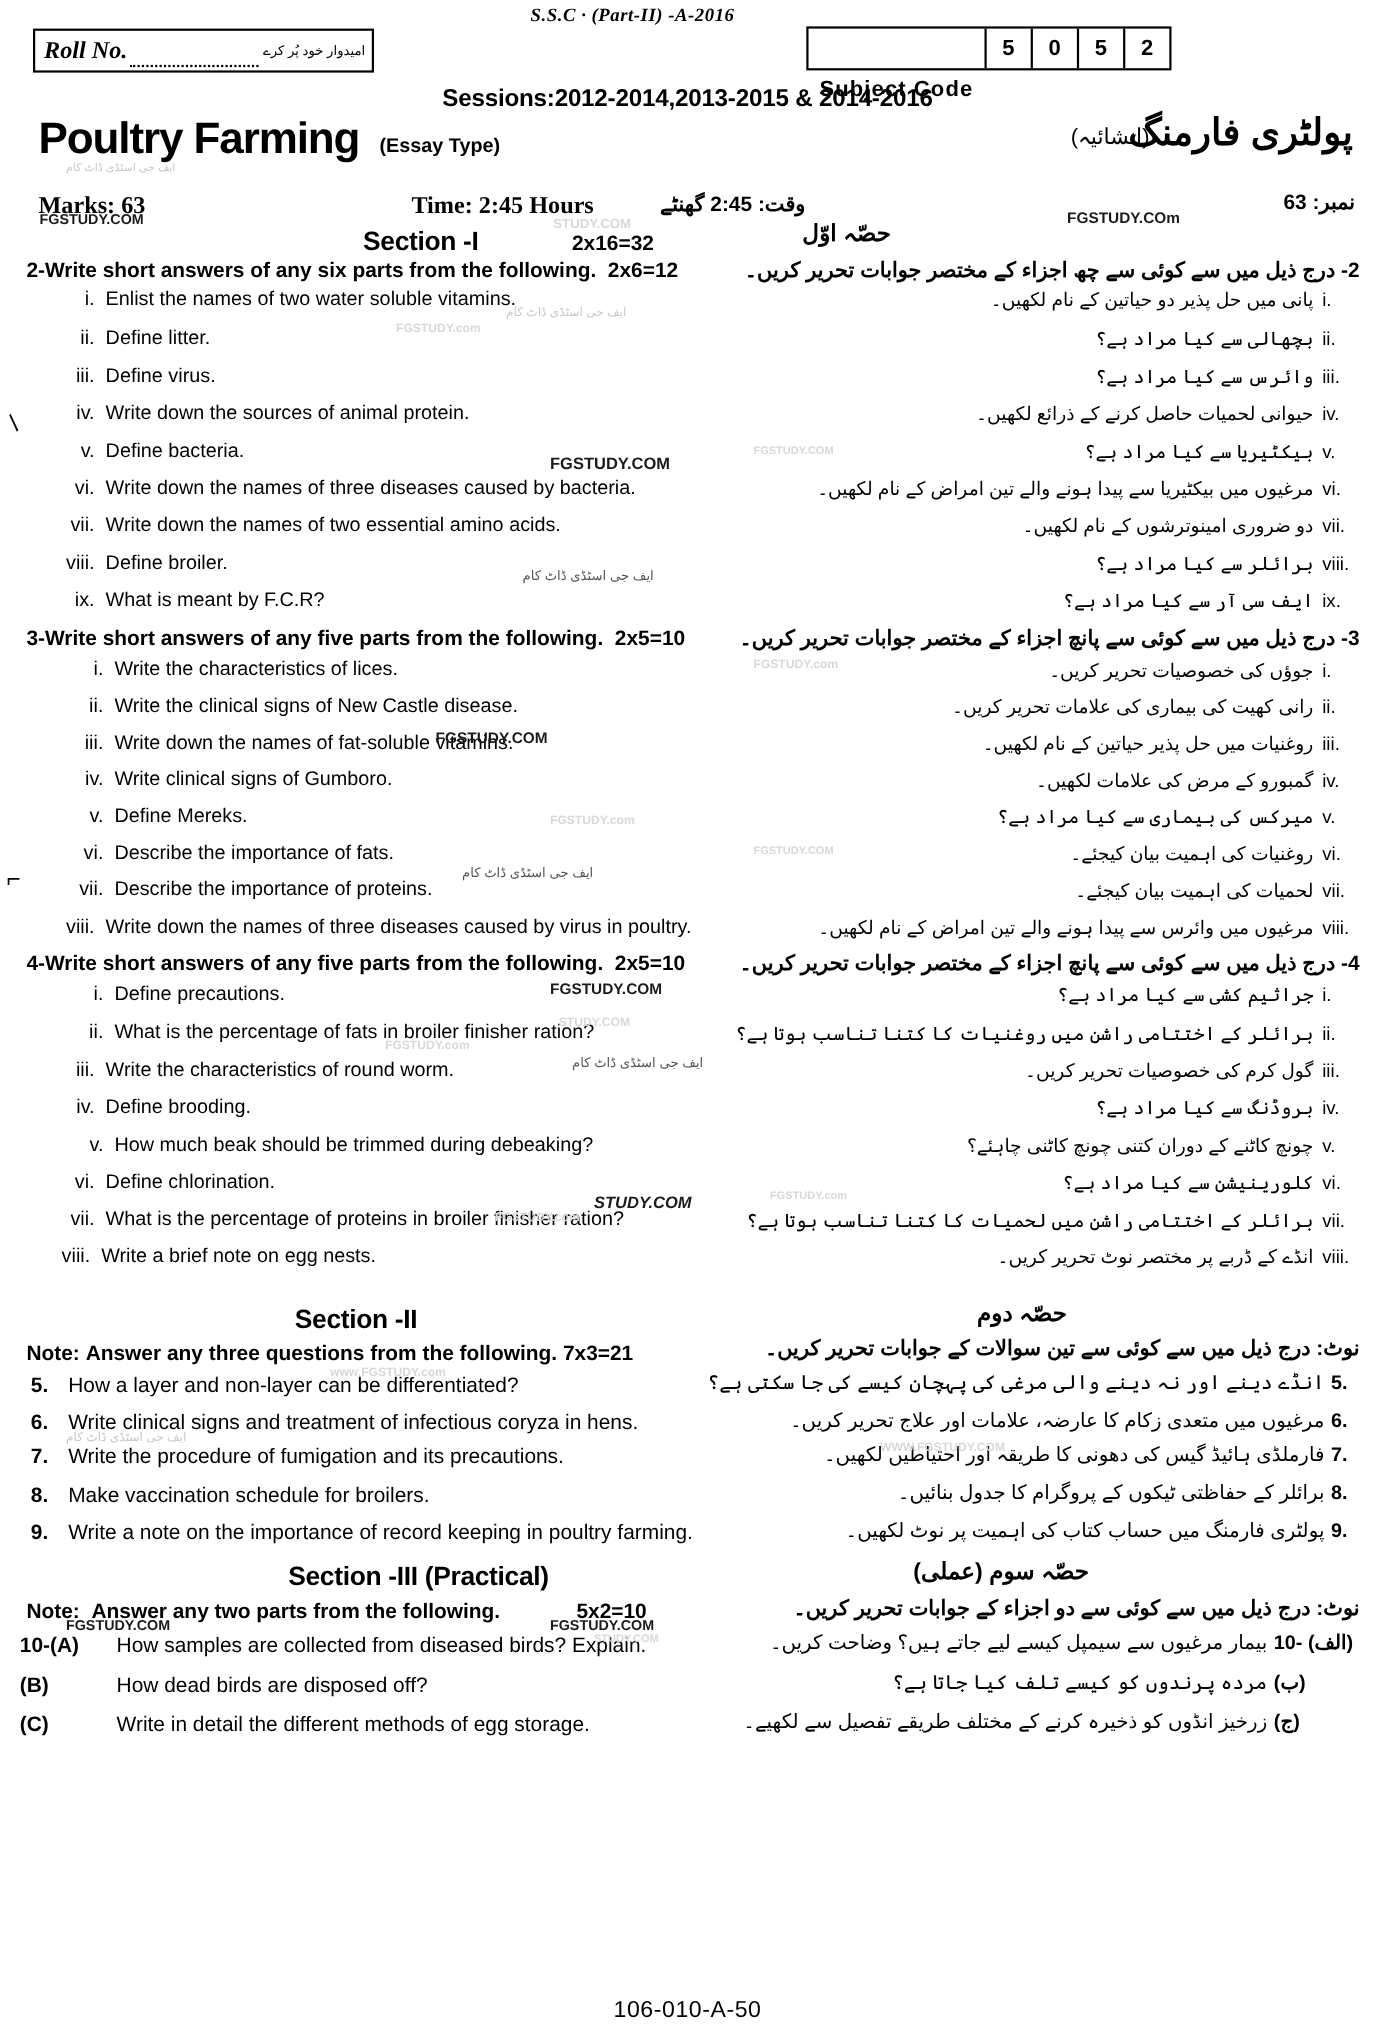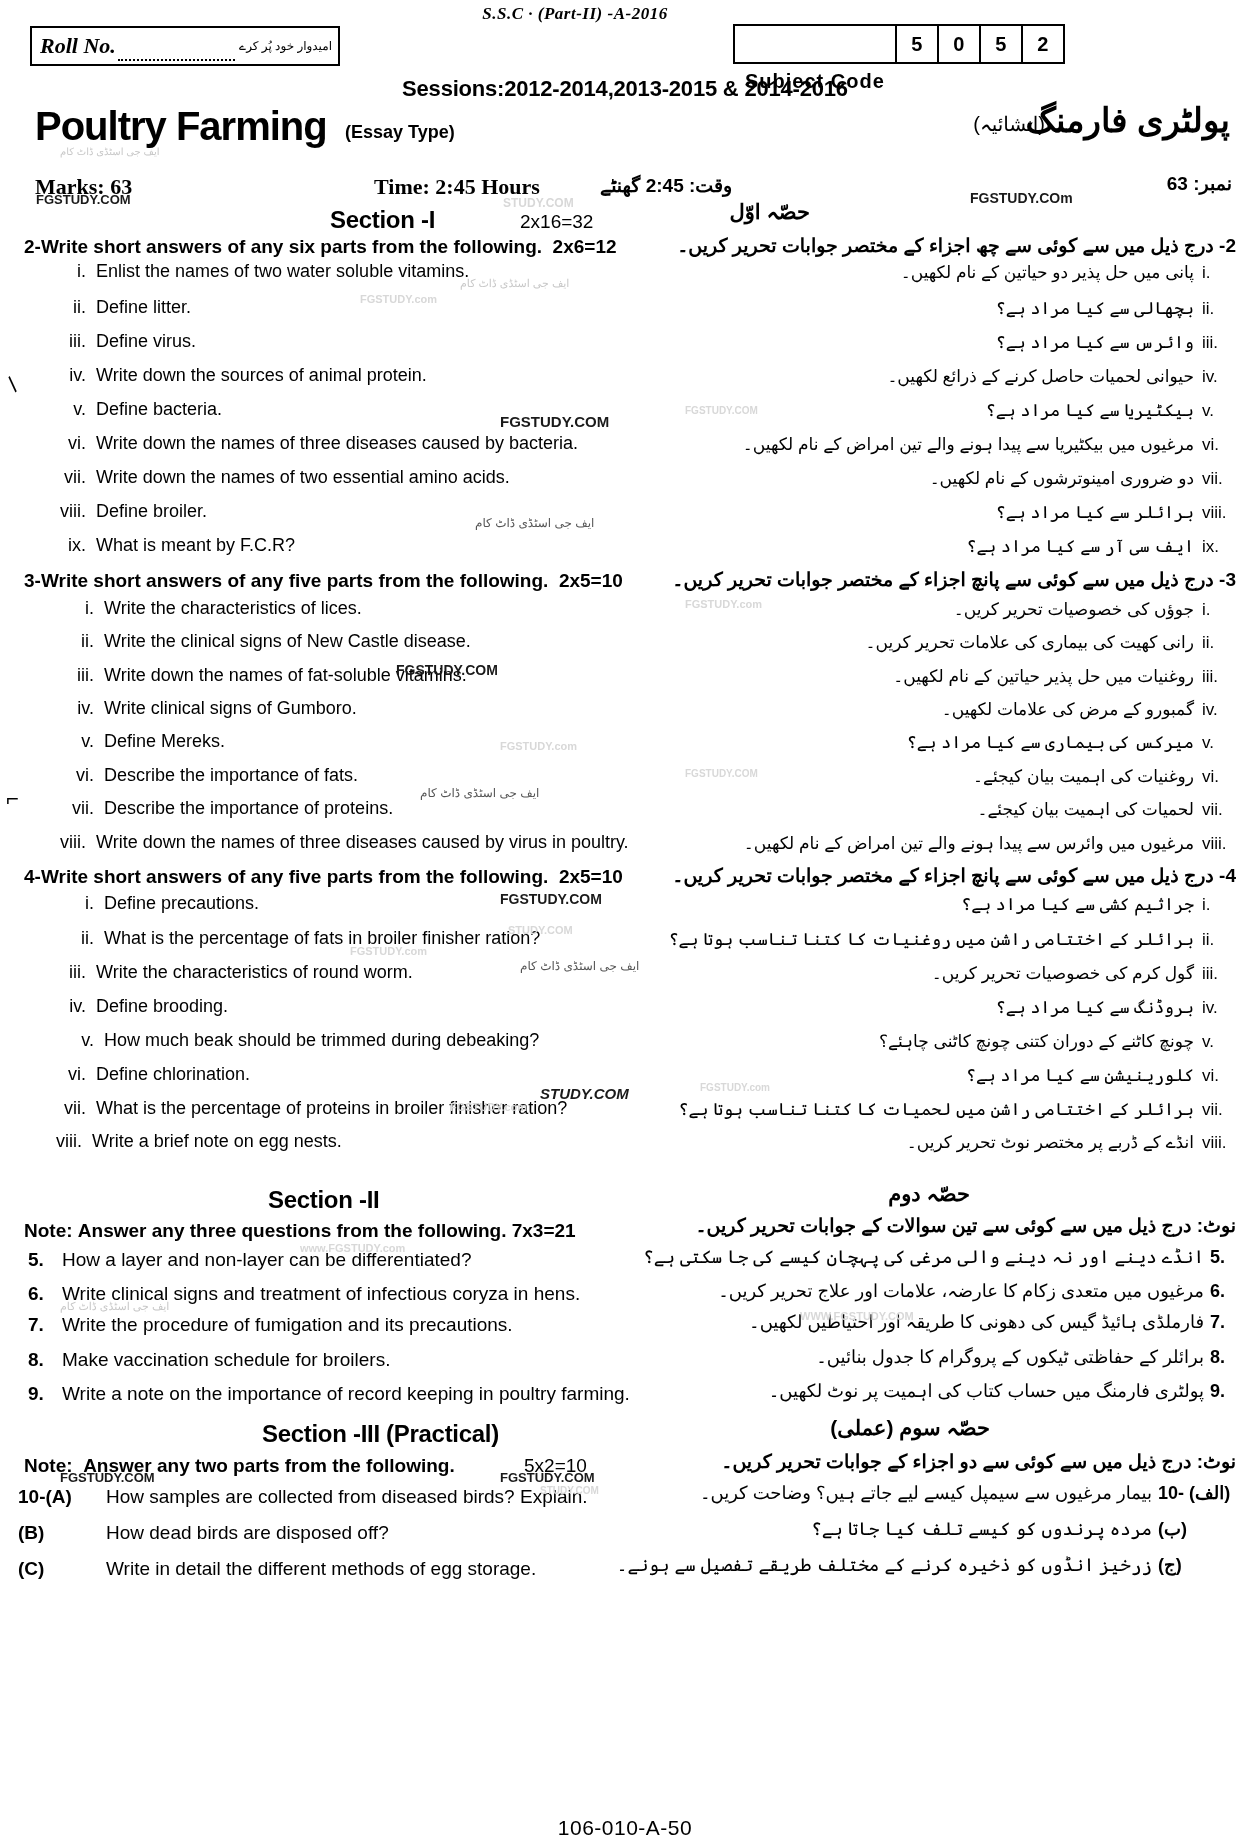--- a/index.html
+++ b/index.html
@@ -87,21 +87,21 @@
   }
 
   
   .section-head{
     position:absolute;font-weight:700;font-size:24px;letter-spacing:-.3px;
   }
   .section-head-ur{
     position:absolute;font-size:21px;direction:rtl;font-weight:700;
   }
   .marks-note{
-    position:absolute;font-weight:400;font-size:19px;
+    position:absolute;font-weight:700;font-size:19px;
   }
 
   .q-head{
     position:absolute;left:24px;font-weight:700;font-size:19px;white-space:nowrap;
   }
   .q-head-ur{
     position:absolute;right:14px;font-size:19px;direction:rtl;white-space:nowrap;font-weight:700;
   }
 
   .item{
@@ -312,21 +312,21 @@
   <div class="marks-note" style="top:1455px;left:524px;">5x2=10</div>
   <div class="note-ur" style="top:1450px;">نوٹ: درج ذیل میں سے کوئی سے دو اجزاء کے جوابات تحریر کریں۔</div>
 
   <div class="bigq" style="top:1486px;left:18px;"><span class="rn" style="width:88px;">10-(A)</span><span>How samples are collected from diseased birds? Explain.</span></div>
   <div class="bigq-ur" style="top:1482px;"><span class="rn" style="min-width:78px;">10- (الف)</span><span>بیمار مرغیوں سے سیمپل کیسے لیے جاتے ہیں؟ وضاحت کریں۔</span></div>
 
   <div class="bigq" style="top:1522px;left:18px;"><span class="rn" style="width:88px;">(B)</span><span>How dead birds are disposed off?</span></div>
   <div class="bigq-ur" style="top:1518px;"><span class="rn" style="min-width:78px;">(ب)</span><span>مردہ پرندوں کو کیسے تلف کیا جاتا ہے؟</span></div>
 
   <div class="bigq" style="top:1558px;left:18px;"><span class="rn" style="width:88px;">(C)</span><span>Write in detail the different methods of egg storage.</span></div>
-  <div class="bigq-ur" style="top:1554px;"><span class="rn" style="min-width:78px;">(ج)</span><span>زرخیز انڈوں کو ذخیرہ کرنے کے مختلف طریقے تفصیل سے ہونے۔</span></div>
+  <div class="bigq-ur" style="top:1554px;"><span class="rn" style="min-width:78px;">(ج)</span><span>زرخیز انڈوں کو ذخیرہ کرنے کے مختلف طریقے تفصیل سے لکھیے۔</span></div>
 
   <div class="footer">106-010-A-50</div>
 
   <div class="wm" style="top:413px;left:500px;font-size:15px;">FGSTUDY.COM</div>
   <div class="wm vlight" style="top:293px;left:360px;font-size:11px;">FGSTUDY.com</div>
   <div class="wm vlight" style="top:405px;left:685px;font-size:10px;">FGSTUDY.COM</div>
   <div class="wm vlight" style="top:598px;left:685px;font-size:11px;">FGSTUDY.com</div>
   <div class="wm vlight" style="top:740px;left:500px;font-size:11px;">FGSTUDY.com</div>
   <div class="wm vlight" style="top:768px;left:685px;font-size:10px;">FGSTUDY.COM</div>
   <div class="wm" style="top:662px;left:396px;font-size:14px;">FGSTUDY.COM</div>

